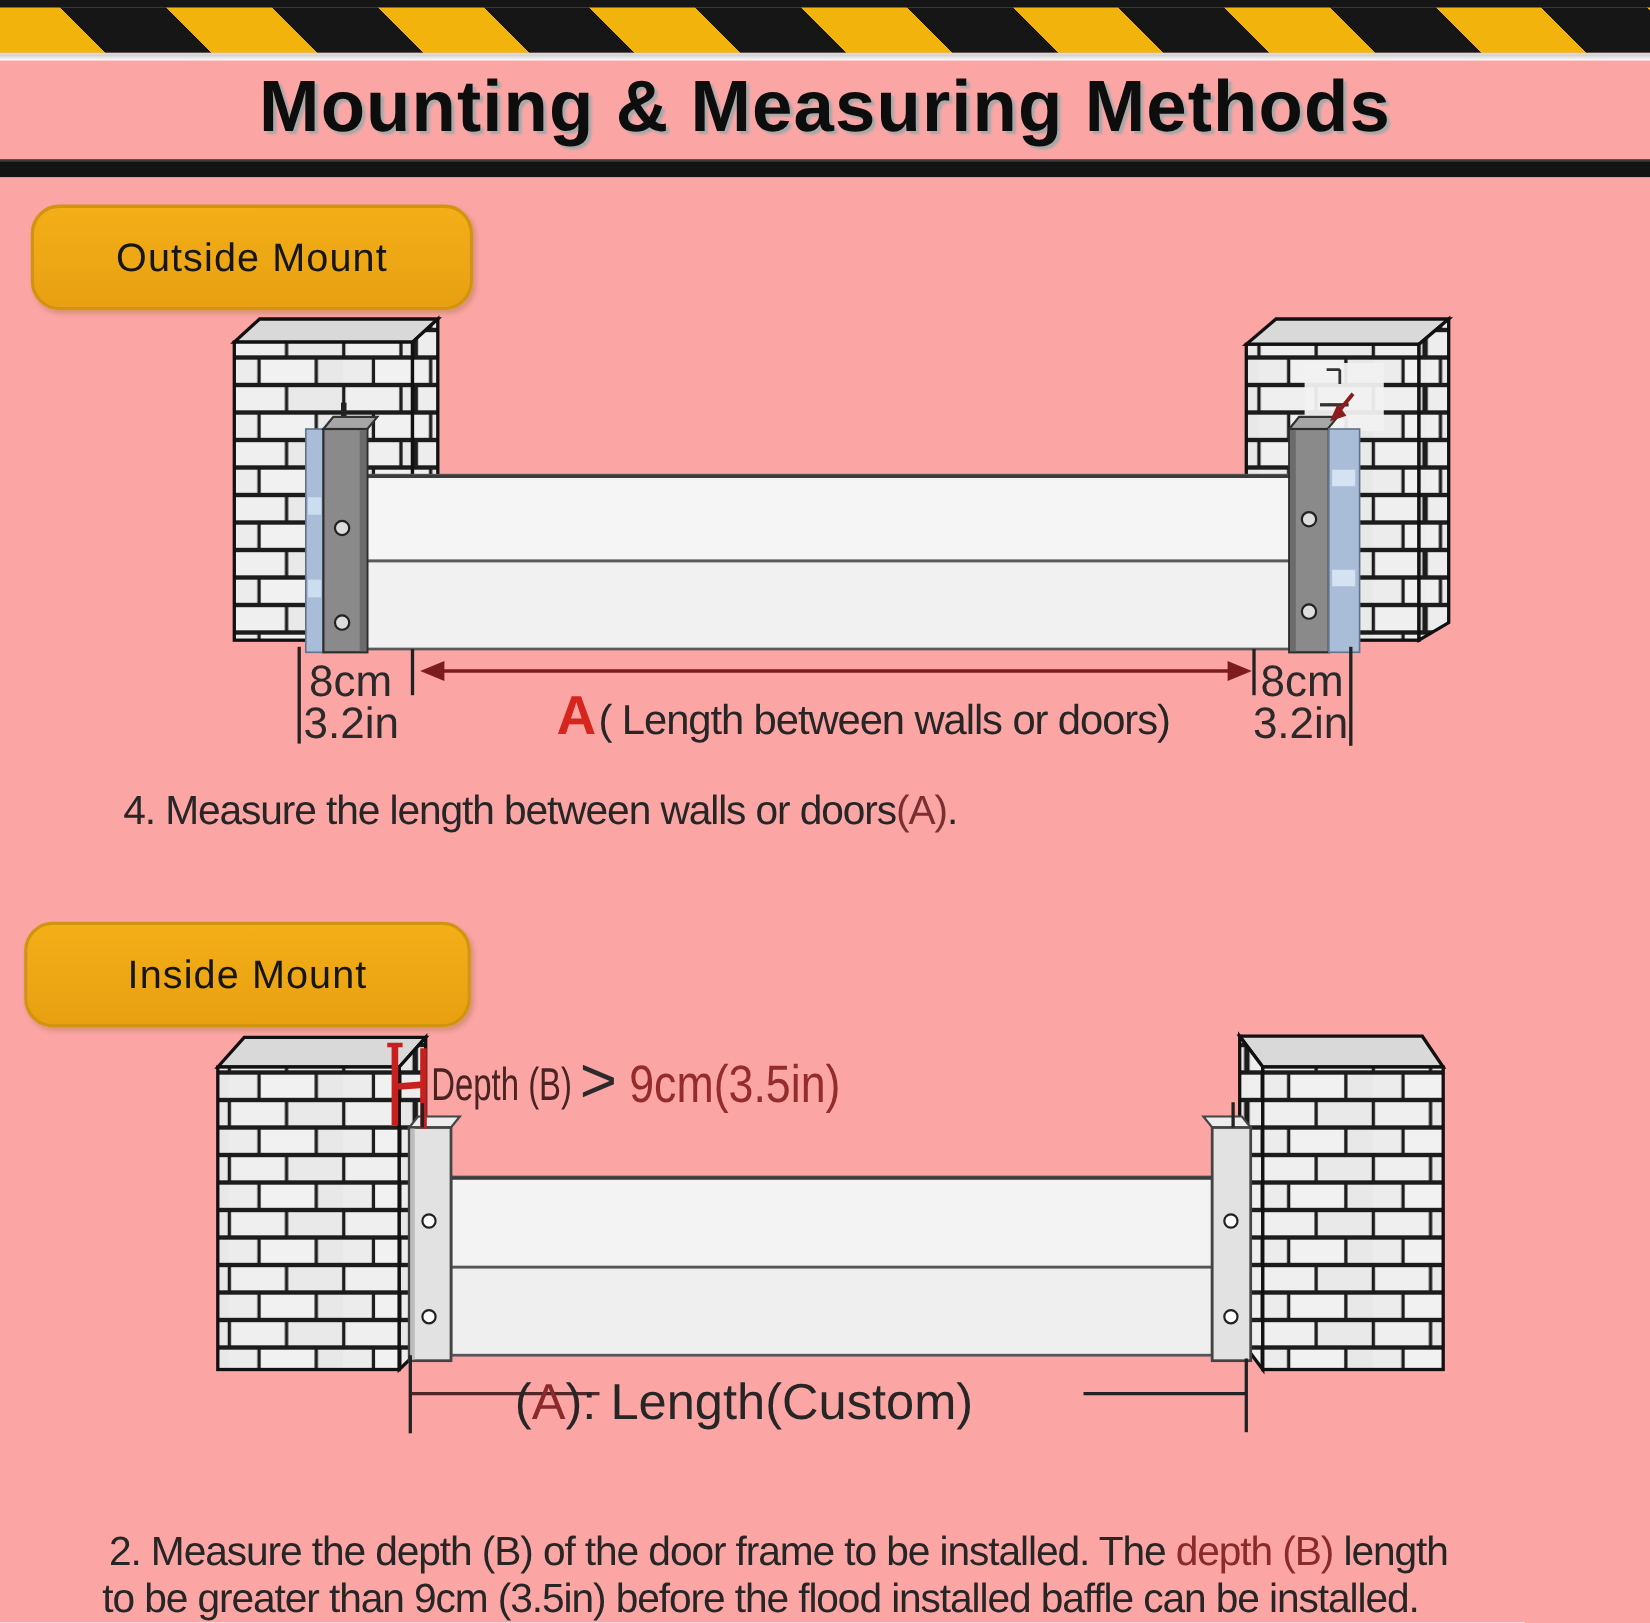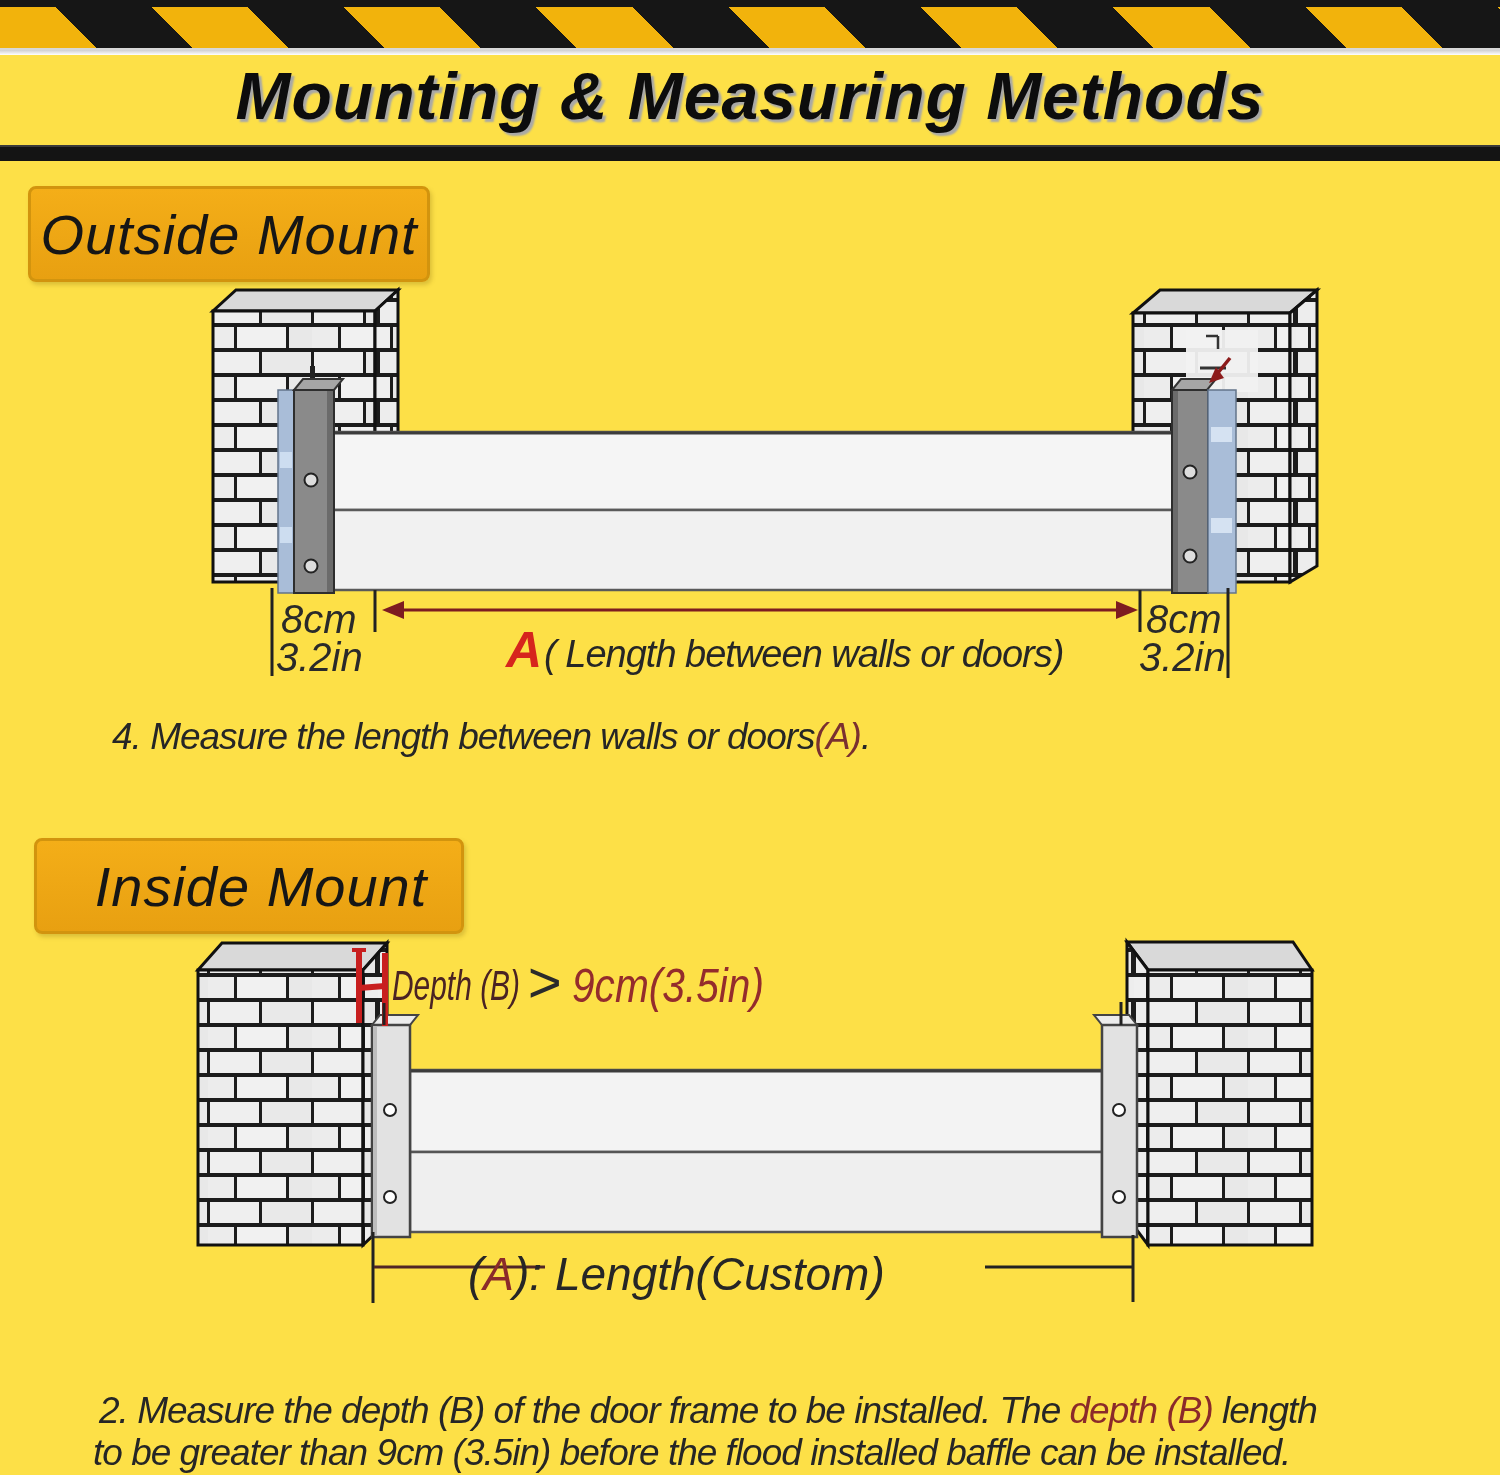--- a/index.html
+++ b/index.html
@@ -1,38 +1,38 @@
 <!DOCTYPE html>
 <html><head>
 <meta charset="utf-8">
 <style>
   html,body{margin:0;padding:0;background:#ffffff;}
-  .page{position:relative;width:1500px;height:1475px;background:#fde047;overflow:hidden;
-        font-family:"Liberation Sans",sans-serif;color:#222;font-style:italic;}
+  .page{position:relative;width:1500px;height:1475px;background:#fca5a5;overflow:hidden;
+        font-family:"Liberation Sans",sans-serif;color:#222;}
 
   
   .tape-thin{position:absolute;left:0;top:0;width:1500px;height:7px;background:#161616;}
   .tape{position:absolute;left:0;top:7px;width:1500px;height:41px;
         background:repeating-linear-gradient(45deg,#f2b30c 0 68px,#161616 68px 136px);
         border-bottom:2px solid #d8d8d8;}
   .tape-shadow{position:absolute;left:0;top:50px;width:1500px;height:5px;
         background:linear-gradient(180deg,#cfcfcf,#ffffff);}
   .page-title{position:absolute;left:0;top:58px;width:1500px;text-align:center;
         font-size:66px;font-weight:700;letter-spacing:1px;color:#0d0d0d;
         text-shadow:3px 3px 2px #a8a8a8;}
   .title-underbar{position:absolute;left:0;top:145px;width:1500px;height:14px;
         background:#141414;border-top:2px solid #3a3a3a;}
 
   
   .badge{position:absolute;display:flex;align-items:center;justify-content:center;
-        border-radius:8px;background:linear-gradient(180deg,#f4ae18,#e8a011);
+        border-radius:26px;background:linear-gradient(180deg,#f4ae18,#e8a011);
         border:3px solid #d2940e;box-shadow:2px 3px 4px rgba(120,90,10,.25);
-        font-size:56px;letter-spacing:1px;color:#161616;}
+        font-size:36px;letter-spacing:1px;color:#161616;}
   .badge-outside{left:28px;top:186px;width:396px;height:90px;}
-  .badge-inside{left:34px;top:838px;width:400px;height:90px;padding-left:24px;}
+  .badge-inside{left:22px;top:838px;width:400px;height:90px;}
 
   
   .diagram{position:absolute;left:0;}
   .diagram-outside{top:280px;}
   .diagram-inside{top:935px;}
   svg text{font-family:"Liberation Sans",sans-serif;}
   .dim{font-size:40px;fill:#2a2a2a;}
   .lblA{font-size:50px;font-weight:bold;fill:#d6251d;}
   .lblRest{font-size:38px;fill:#262626;letter-spacing:-1px;}
   .depth-name{font-size:42px;fill:#4a2323;}

